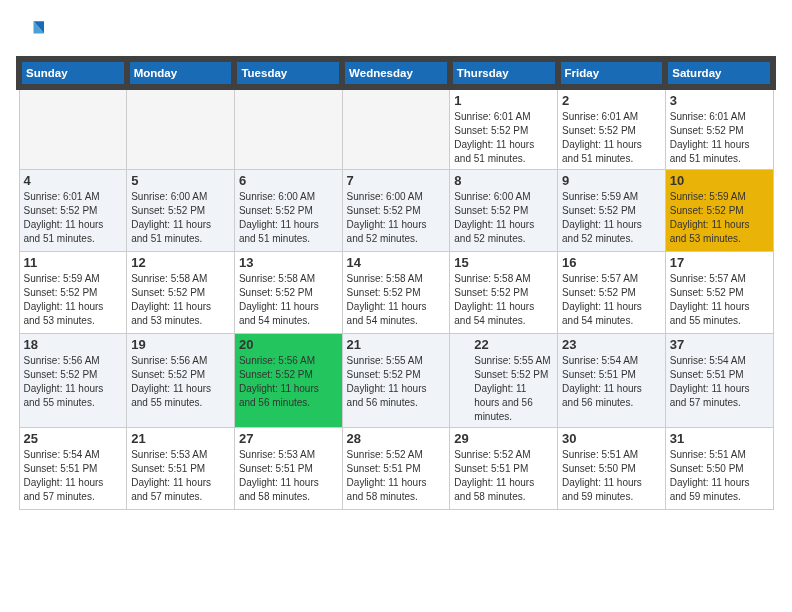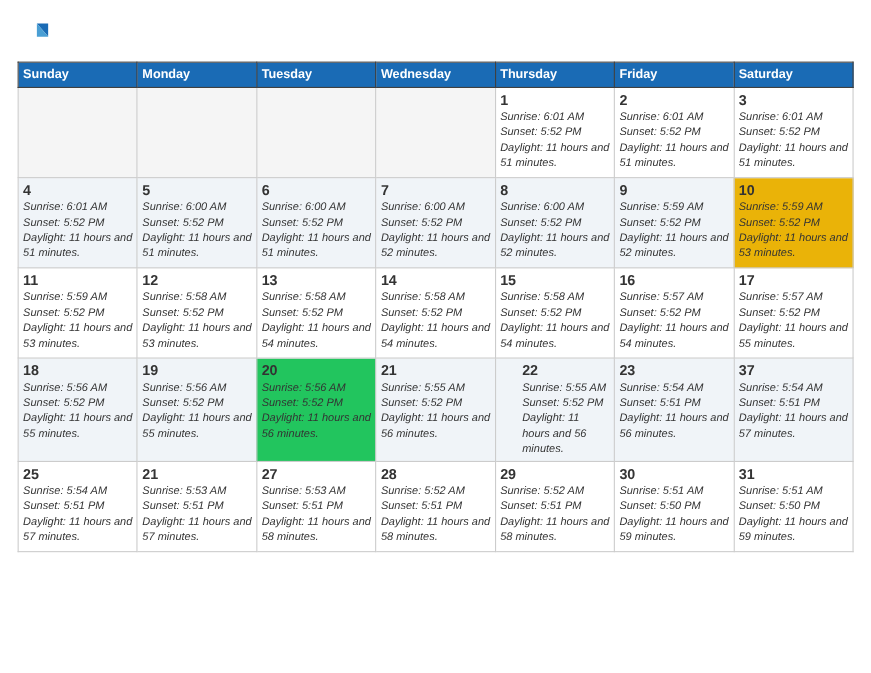--- a/index.html
+++ b/index.html
@@ -50,21 +50,21 @@
       border-collapse: collapse;
       font-size: 10.5px;
     }
     .calendar th {
       background: #1a6bb5;
       color: #fff;
       padding: 5px 4px;
       text-align: left;
       font-weight: bold;
       font-size: 11.5px;
-      border: 1px solid #404040;
+      border: 6px solid #404040;
     }
     .calendar td {
       vertical-align: top;
       border: 1px solid #ccc;
       padding: 3px 4px;
       width: calc(100% / 7);
       min-height: 80px;
       background: #fff;
     }
     .calendar td.empty {
@@ -73,21 +73,20 @@
     .day-number {
       font-size: 13px;
       font-weight: bold;
       color: #333;
       margin-bottom: 2px;
     }
     .day-info {
       color: #333;
       line-height: 1.4;
       font-size: 10px;
-      font-style: italic;
     }
     .calendar tr:nth-child(even) td:not(.empty) {
       background: #f9f9f9;
     }
     .calendar tr td {
       height: 82px;
     }
   </style>
 </head>
 <body>

